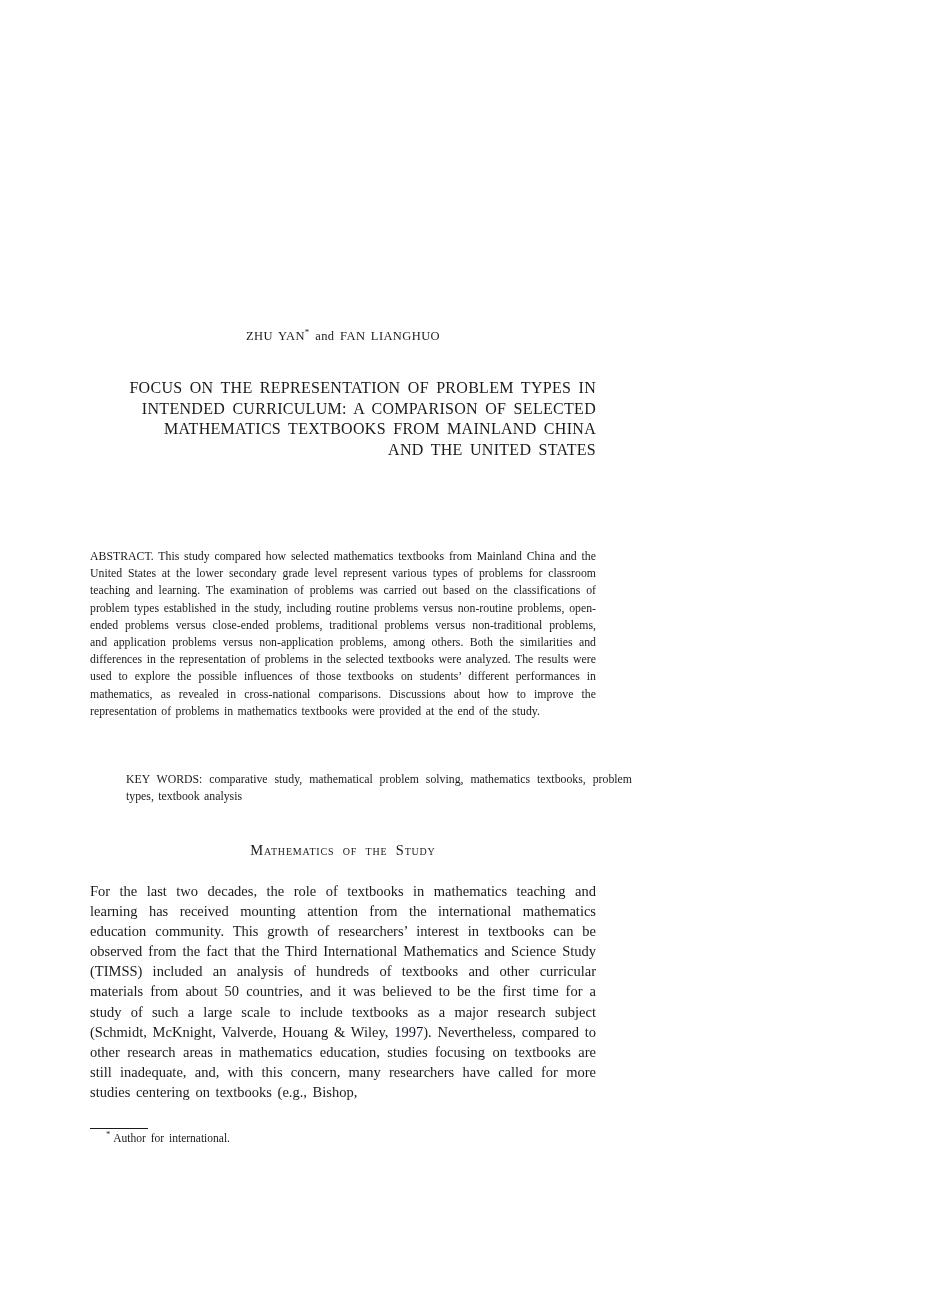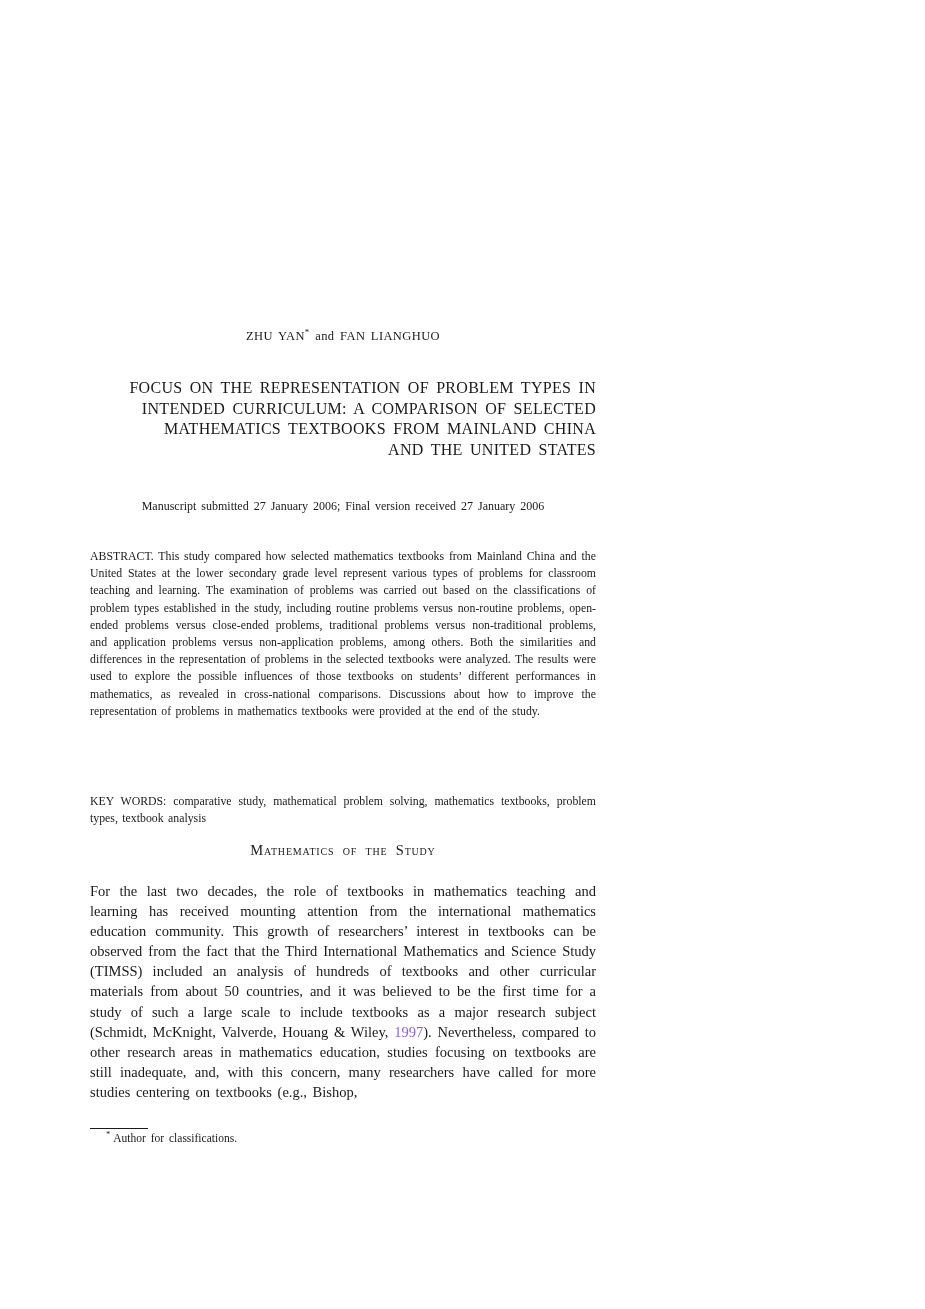--- a/index.html
+++ b/index.html
@@ -49,43 +49,44 @@
     word-spacing: 2px;
   }
   .abstract-paragraph {
     top: 548px;
     text-align: justify;
     font-size: 11.8px;
     line-height: 17.2px;
     word-spacing: 1.5px;
   }
   .keywords-paragraph {
-    top: 793px;
+    top: 771px;
     text-align: justify;
     font-size: 11.8px;
     line-height: 17.2px;
     word-spacing: 1.5px;
+    margin-left: 36px;
   }
   .section-heading {
     top: 842px;
     text-align: center;
     font-variant: small-caps;
     font-size: 14.5px;
     letter-spacing: 0.8px;
     word-spacing: 4px;
   }
   .body-paragraph {
     top: 881px;
     text-align: justify;
     font-size: 14.5px;
     line-height: 20.1px;
     word-spacing: 2px;
   }
   .citation-link {
-    color: #8b5cf6;
+    color: #0f172a;
     text-decoration: none;
     cursor: pointer;
   }
   .footnote-block {
     top: 1128px;
     font-size: 11.5px;
   }
   .footnote-rule {
     width: 58px;
     height: 0;
@@ -117,33 +118,32 @@
   <div class="column author-line">
     <span>ZHU YAN</span><sup>*</sup>
     <span>and FAN LIANGHUO</span>
   </div>
 
   <div class="column paper-title">FOCUS ON THE REPRESENTATION OF PROBLEM TYPES IN
 INTENDED CURRICULUM: A COMPARISON OF SELECTED
 MATHEMATICS TEXTBOOKS FROM MAINLAND CHINA
 AND THE UNITED STATES</div>
 
-  <div class="column submission-note">Manuscript submitted 27 January 2006; Final version received 27 January 2006</div>
 
   <div class="column abstract-paragraph">ABSTRACT. This study compared how selected mathematics textbooks from Mainland China and the United States at the lower secondary grade level represent various types of problems for classroom teaching and learning. The examination of problems was carried out based on the classifications of problem types established in the study, including routine problems versus non-routine problems, open-ended problems versus close-ended problems, traditional problems versus non-traditional problems, and application problems versus non-application problems, among others. Both the similarities and differences in the representation of problems in the selected textbooks were analyzed. The results were used to explore the possible influences of those textbooks on students’ different performances in mathematics, as revealed in cross-national comparisons. Discussions about how to improve the representation of problems in mathematics textbooks were provided at the end of the study.</div>
 
   <div class="column keywords-paragraph">KEY WORDS: comparative study, mathematical problem solving, mathematics textbooks, problem types, textbook analysis</div>
 
   <div class="column section-heading">Mathematics of the Study</div>
 
   <div class="column body-paragraph">
     <span>For the last two decades, the role of textbooks in mathematics teaching and learning has received mounting attention from the international mathematics education community. This growth of researchers’ interest in textbooks can be observed from the fact that the Third International Mathematics and Science Study (TIMSS) included an analysis of hundreds of textbooks and other curricular materials from about 50 countries, and it was believed to be the first time for a study of such a large scale to include textbooks as a major research subject (Schmidt, McKnight, Valverde, Houang &amp; Wiley, </span><a class="citation-link">1997</a><span>). Nevertheless, compared to other research areas in mathematics education, studies focusing on textbooks are still inadequate, and, with this concern, many researchers have called for more studies centering on textbooks (e.g., Bishop,</span>
   </div>
 
   <div class="column footnote-block">
     <div class="footnote-rule"></div>
     <div class="footnote-text-line">
-      <sup>*</sup><span>Author for classifications.</span>
+      <sup>*</sup><span>Author for international.</span>
     </div>
   </div>
 
 
 </div>
 
 </body></html>

